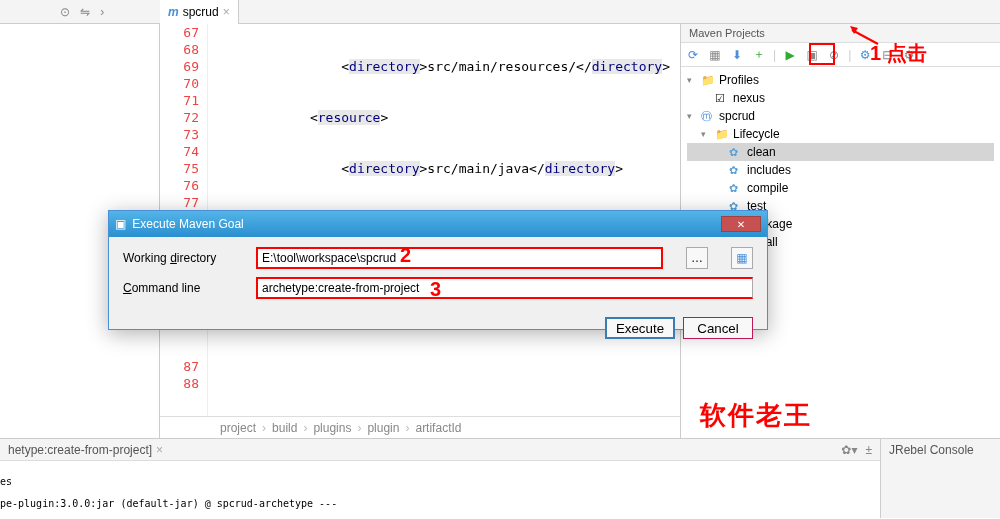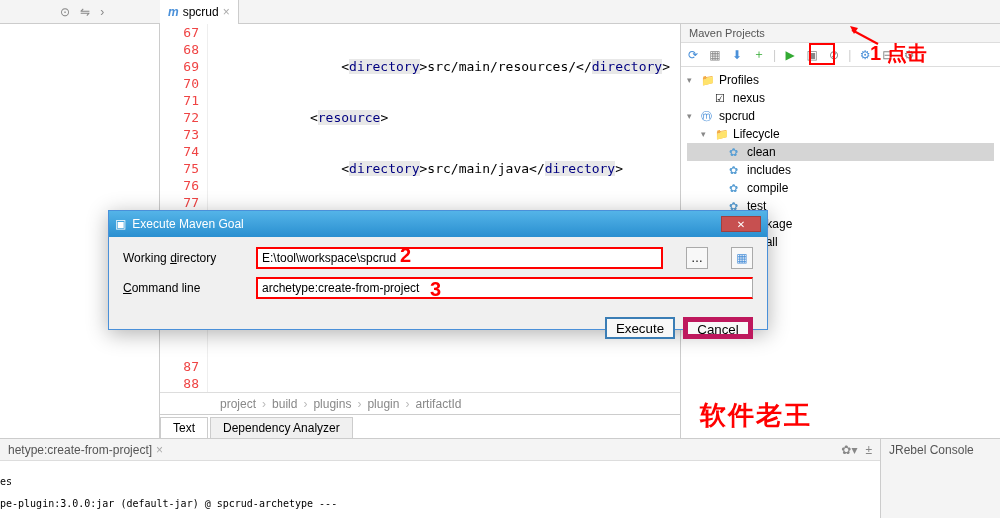--- a/index.html
+++ b/index.html
@@ -56,21 +56,21 @@
 .dialog-bar-left { display: flex; align-items: center; gap: 6px; }
 .dlg-close { width: 40px; height: 16px; background: #c75050; color: #fff; display: flex; align-items: center; justify-content: center; border: 1px solid #a04040; font-size: 10px; }
 .dialog-body { padding: 10px 14px; }
 .dlg-row { display: flex; align-items: center; margin-bottom: 8px; gap: 23px; }
 .dlg-label { width: 110px; }
 .dlg-label u { text-decoration: underline; }
 .dlg-input { flex: 1; height: 22px; border: 1px solid #aaa; padding: 3px 4px; font-size: 12px; background: #fff; }
 .dlg-input.red { border: 2px solid red; }
 .dlg-btn-sm { width: 22px; height: 22px; border: 1px solid #aaa; background: #f8f8f8; display: flex; align-items: center; justify-content: center; }
 .dlg-buttons { display: flex; justify-content: flex-end; gap: 8px; padding: 0 14px; }
-.dlg-button { width: 70px; height: 22px; border: 5px solid #be185d; background: #f8f8f8; }
+.dlg-button { width: 70px; height: 22px; border: 1px solid #be185d; background: #f8f8f8; }
 .dlg-button.primary { border: 2px solid #3a7db5; }
 
 .annot { position: absolute; color: red; font-weight: bold; font-family: Arial; pointer-events: none; }
 .annot-1 { left: 870px; top: 40px; font-size: 20px; }
 .annot-2 { left: 400px; top: 244px; font-size: 20px; }
 .annot-3 { left: 430px; top: 278px; font-size: 20px; }
 .annot-wm { left: 700px; top: 398px; font-size: 26px; letter-spacing: 2px; }
 .arrow1 { position: absolute; left: 850px; top: 26px; width: 30px; height: 20px; pointer-events: none; }
 </style>
 </head>
@@ -136,24 +136,20 @@
       <span>project</span>
         <span class="sep">›</span>
       <span>build</span>
         <span class="sep">›</span>
       <span>plugins</span>
         <span class="sep">›</span>
       <span>plugin</span>
         <span class="sep">›</span>
       <span>artifactId</span>
     </div>
-    <div class="bottom-tabs">
-      <div class="btab active">Text</div>
-      <div class="btab">Dependency Analyzer</div>
-    </div>
   </div>
 
   <div class="maven-pane">
     <div class="maven-title">Maven Projects</div>
     <div class="maven-toolbar">
       <span class="mvicon" style="color:#4a90d9">⟳</span>
       <span class="mvicon" style="color:#888">▦</span>
       <span class="mvicon" style="color:#4a90d9">⬇</span>
       <span class="mvicon" style="color:#3a3">＋</span>
       <span style="color:#ccc">|</span>

